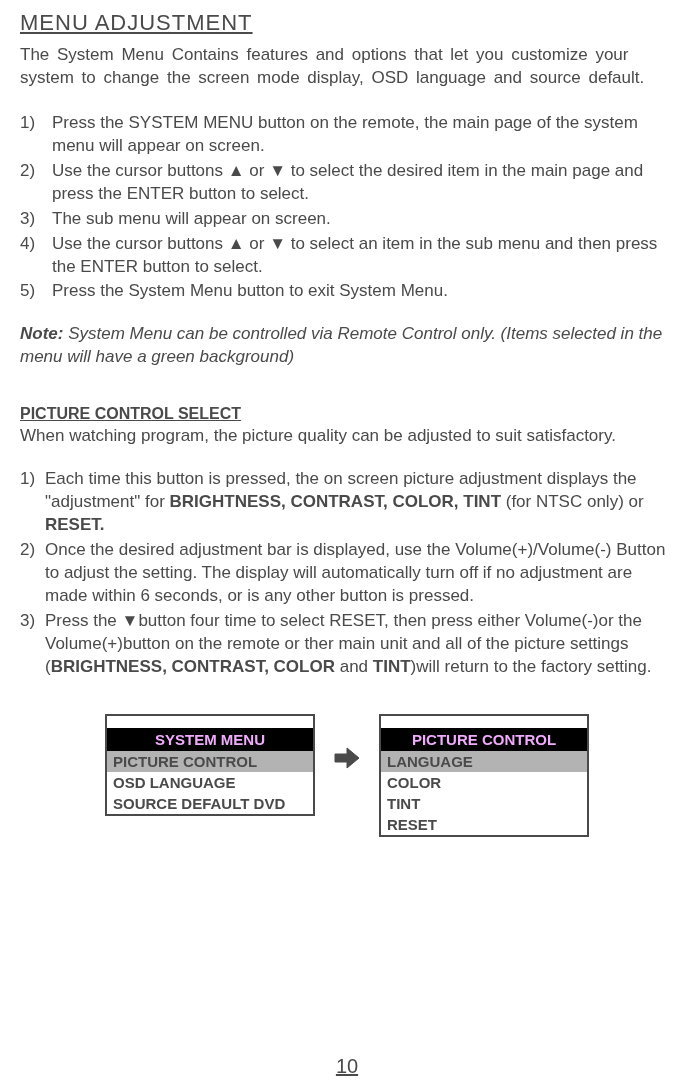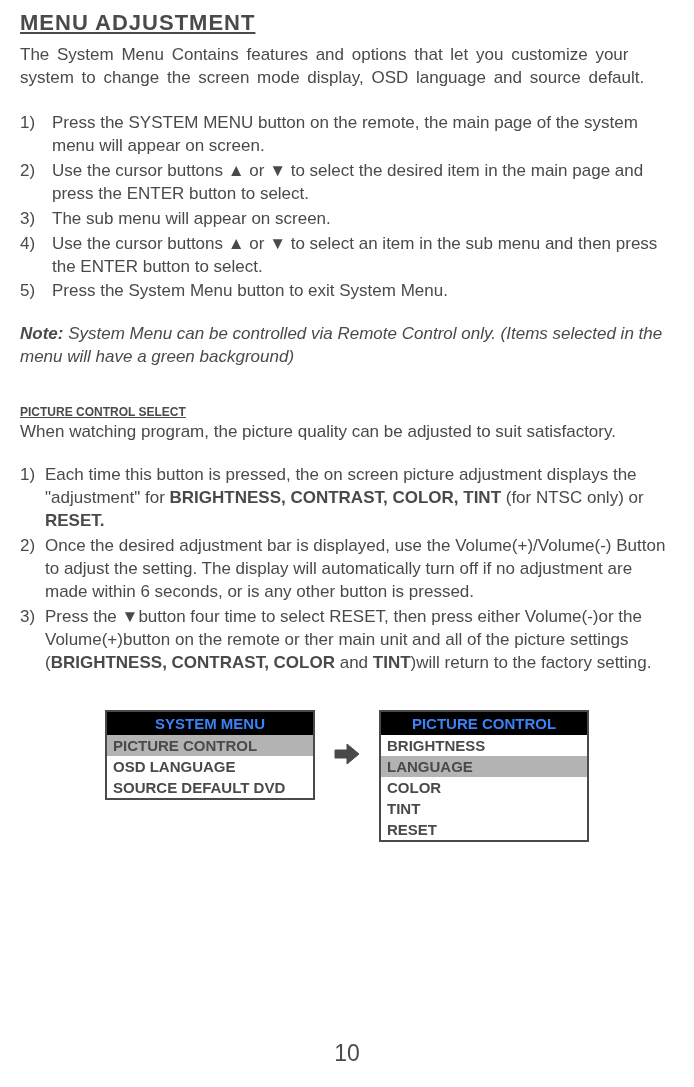--- a/index.html
+++ b/index.html
@@ -11,21 +11,21 @@
       font-family: Arial, Helvetica, sans-serif;
       width: 694px;
       height: 1087px;
       background: #fff;
       color: #4a4a4a;
       padding: 10px 20px;
       position: relative;
     }
     h1 {
       font-size: 22px;
-      font-weight: bold;
+      font-weight: normal;
       text-decoration: underline;
       letter-spacing: 1px;
       margin-bottom: 8px;
     }
     .intro {
       font-size: 17px;
       line-height: 1.35;
       word-spacing: 3px;
       margin-bottom: 22px;
     }
@@ -48,21 +48,21 @@
       font-size: 17px;
       line-height: 1.35;
       margin-top: 20px;
       margin-bottom: 36px;
       font-style: italic;
     }
     .note-label {
       font-weight: bold;
     }
     h2 {
-      font-size: 12px;
+      font-size: 16px;
       font-weight: bold;
       text-decoration: underline;
       margin-bottom: 2px;
     }
     .sub-intro {
       font-size: 17px;
       line-height: 1.35;
       margin-bottom: 20px;
     }
     ol.secondary li .num {
@@ -78,43 +78,45 @@
       justify-content: center;
       gap: 18px;
       margin-top: 35px;
     }
     .menu-box {
       border: 2px solid #4a4a4a;
       width: 210px;
     }
     .menu-header {
       background: #000;
-      color: #3b82f6;
+      color: #f0abfc;
       text-align: center;
       font-weight: bold;
       font-size: 15px;
       padding: 3px 0;
+      margin-top: 12px;
     }
     .menu-item {
       font-weight: bold;
       font-size: 15px;
       padding: 2px 6px;
     }
     .menu-item.selected {
       background: #b3b3b3;
     }
     .arrow-icon {
       margin-top: 30px;
     }
     .page-number {
       position: absolute;
-      bottom: 20px;
+      bottom: 9px;
       left: 50%;
       transform: translateX(-50%);
-      font-size: 23px;
+      font-size: 20px;
+      text-decoration: underline;
     }
   </style>
 </head>
 <body>
 
 <h1>MENU ADJUSTMENT</h1>
 
 <p class="intro">The System Menu Contains features and options that let you customize your system to change the screen mode display, OSD language and source default.</p>
 
 <ol>
@@ -179,21 +181,20 @@
   </div>
 
   <div class="arrow-icon">
     <svg width="28" height="28" viewBox="0 0 28 28">
       <path d="M 2 10 L 14 10 L 14 4 L 26 14 L 14 24 L 14 18 L 2 18 Z" fill="#4a4a4a" stroke="#4a4a4a" stroke-width="1"></path>
     </svg>
   </div>
 
   <div class="menu-box">
     <div class="menu-header">PICTURE CONTROL</div>
-    <div class="menu-item">BRIGHTNESS</div>
     <div class="menu-item selected">LANGUAGE</div>
     <div class="menu-item">COLOR</div>
     <div class="menu-item">TINT</div>
     <div class="menu-item">RESET</div>
   </div>
 </div>
 
 <div class="page-number">10</div>
 
 </body></html>

